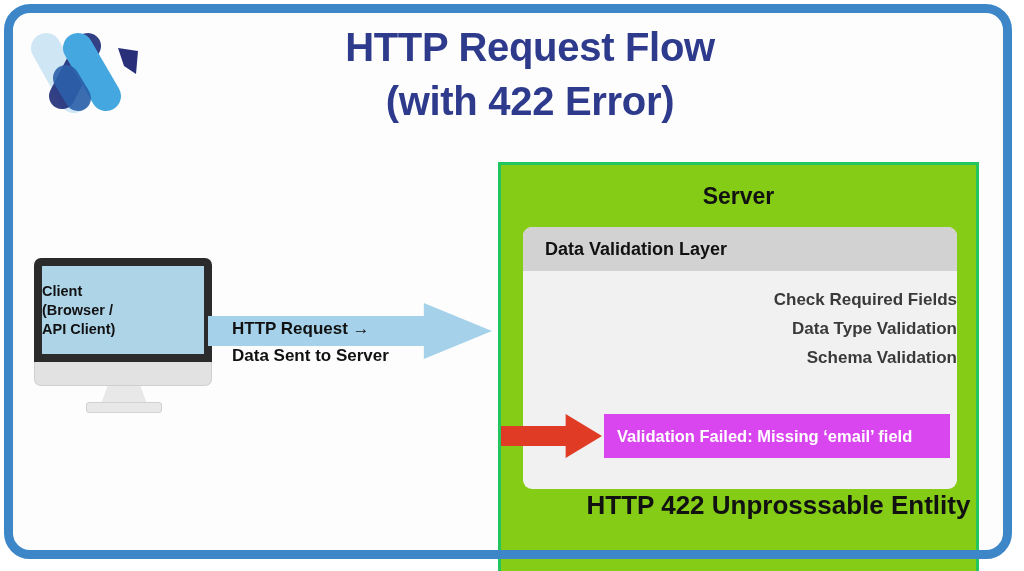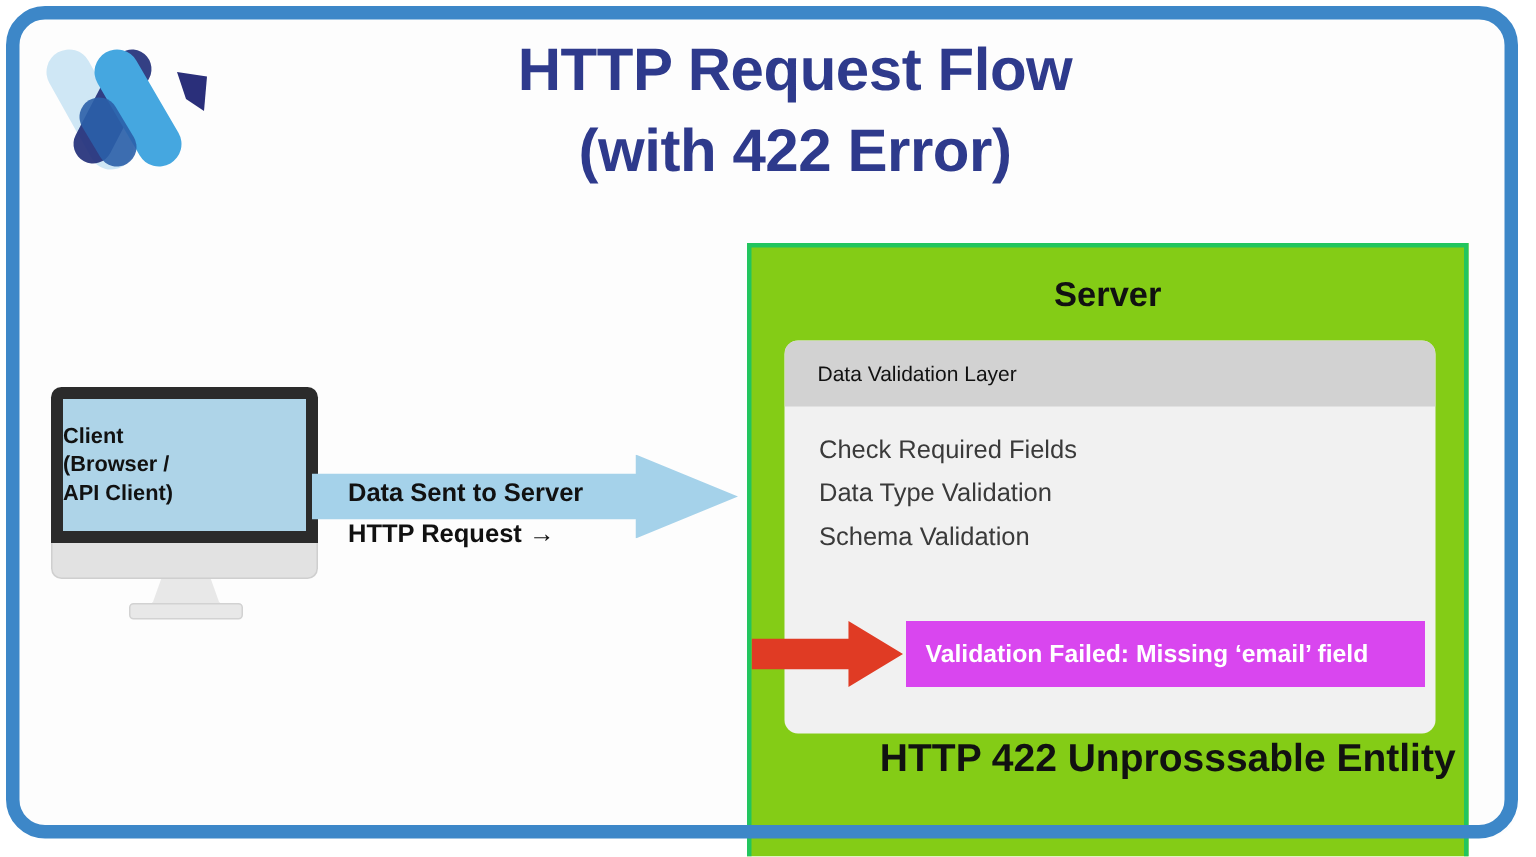--- a/index.html
+++ b/index.html
@@ -190,31 +190,32 @@
   #validation-card-header {
     height: 44px;
     background: #d2d2d2;
     display: flex;
     align-items: center;
     padding-left: 22px;
     box-sizing: border-box;
   }
   #validation-card-header-text {
     color: #111111;
-    font-size: 14px;
-    font-weight: normal;
+    font-size: 18px;
+    font-weight: bold;
   }
   #validation-list {
     padding: 14px 0 0 23px;
   }
   .validation-item {
     color: #3a3a3a;
     font-size: 17px;
     line-height: 29px;
-    font-weight: normal;
+    font-weight: bold;
+    text-align: right;
   }
   
   #error-arrow {
     position: absolute;
     left: 501px;
     top: 414px;
     width: 101px;
     height: 44px;
     background: #e03b24;
     clip-path: polygon(0 27%, 64% 27%, 64% 0, 100% 50%, 64% 100%, 64% 73%, 0 73%);
@@ -282,22 +283,22 @@
         <div class="screen-line">API Client)</div>
       </div>
     </div>
     <div id="monitor-chin"></div>
     <div id="monitor-neck"></div>
     <div id="monitor-base"></div>
   </div>
 
   <div id="request-arrow"></div>
   <div id="request-label">
+    <div class="request-line">HTTP Request →</div>
     <div class="request-line">Data Sent to Server</div>
-    <div class="request-line">HTTP Request →</div>
   </div>
 
   <div id="server-box">
 
     <div id="server-title">Server</div>
 
     <div id="validation-card">
       <div id="validation-card-header">
         <span id="validation-card-header-text">Data Validation Layer</span>
       </div>

